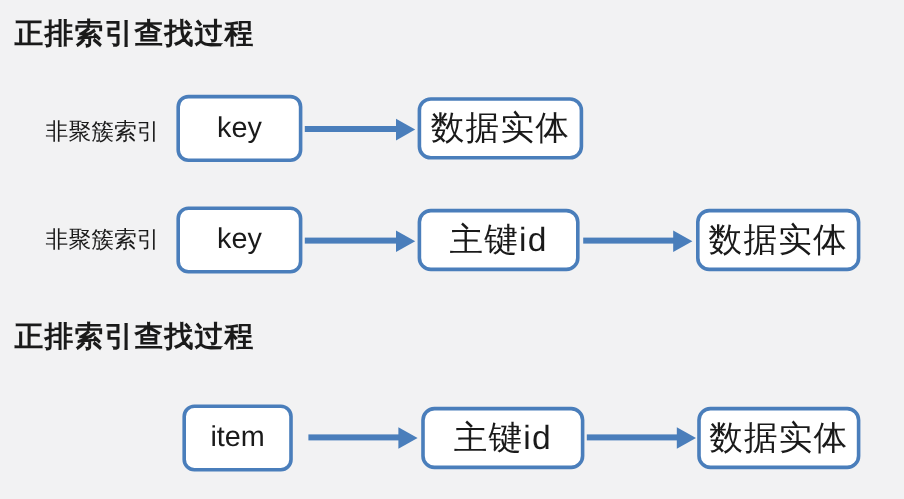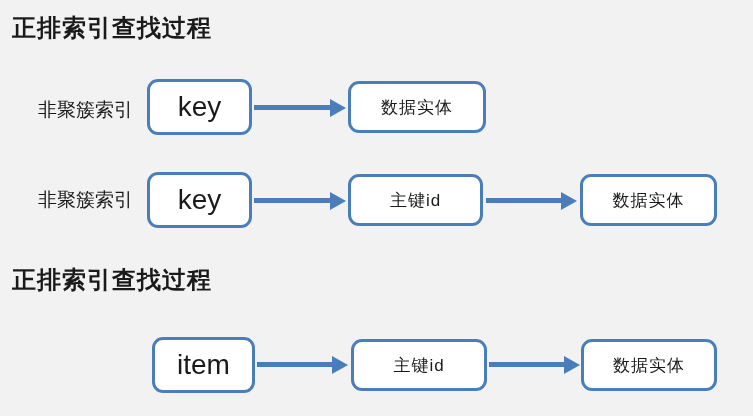--- a/index.html
+++ b/index.html
@@ -38,22 +38,22 @@
     background: var(--box-fill, #ffffff);
     border: 3px solid var(--accent, #4a7ebb);
     border-radius: 11px;
     display: flex;
     align-items: center;
     justify-content: center;
     color: var(--text, #1a1a1a);
     box-sizing: border-box;
     white-space: nowrap;
   }
-  .node.latin { font-size: 28px; }
-  .node.cjk   { font-size: 17px; letter-spacing: 1px; }
+  .node.latin { font-size: 24px; border-radius: 10px; }
+  .node.cjk   { font-size: 28px; letter-spacing: 1px; }
   .arrow {
     position: absolute;
     height: 5px;
     background: var(--accent, #4a7ebb);
   }
   .arrow::after {
     content: "";
     position: absolute;
     right: -15px;
     top: 50%;
@@ -79,19 +79,19 @@
 
   <div class="row-label" style="left:38px; top:187px;">非聚簇索引</div>
   <div class="node latin" style="left:147px; top:172px; width:105px; height:56px;">key</div>
   <div class="arrow" style="left:254px; top:198px; width:77px;"></div>
   <div class="node cjk" style="left:348px; top:174px; width:135px; height:52px;">主键id</div>
   <div class="arrow" style="left:486px; top:198px; width:76px;"></div>
   <div class="node cjk" style="left:580px; top:174px; width:137px; height:52px;">数据实体</div>
 
   <div class="section-title" style="left:12px; top:264px;">正排索引查找过程</div>
 
-  <div class="node latin" style="left:152px; top:337px; width:103px; height:56px;">item</div>
+  <div class="node latin" style="left:152px; top:337px; width:92px; height:56px;">item</div>
   <div class="arrow" style="left:257px; top:362px; width:76px;"></div>
   <div class="node cjk" style="left:351px; top:339px; width:136px; height:52px;">主键id</div>
   <div class="arrow" style="left:489px; top:362px; width:76px;"></div>
   <div class="node cjk" style="left:581px; top:339px; width:136px; height:52px;">数据实体</div>
 
 </div>
 
 </body></html>

